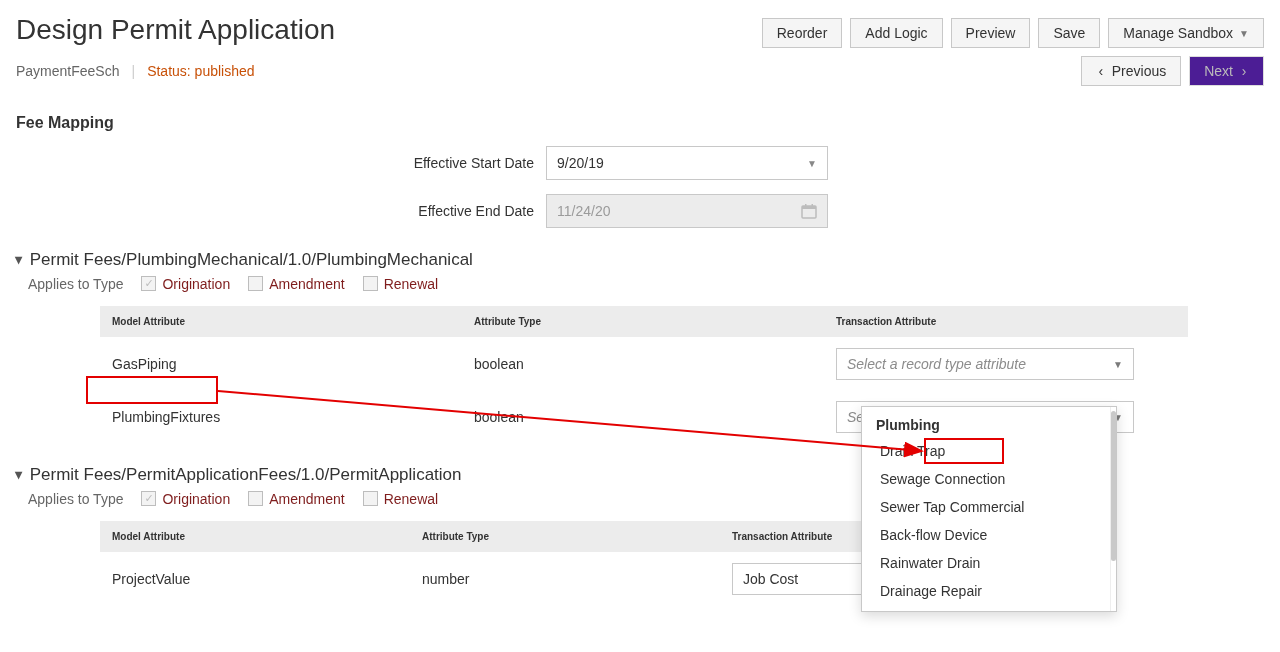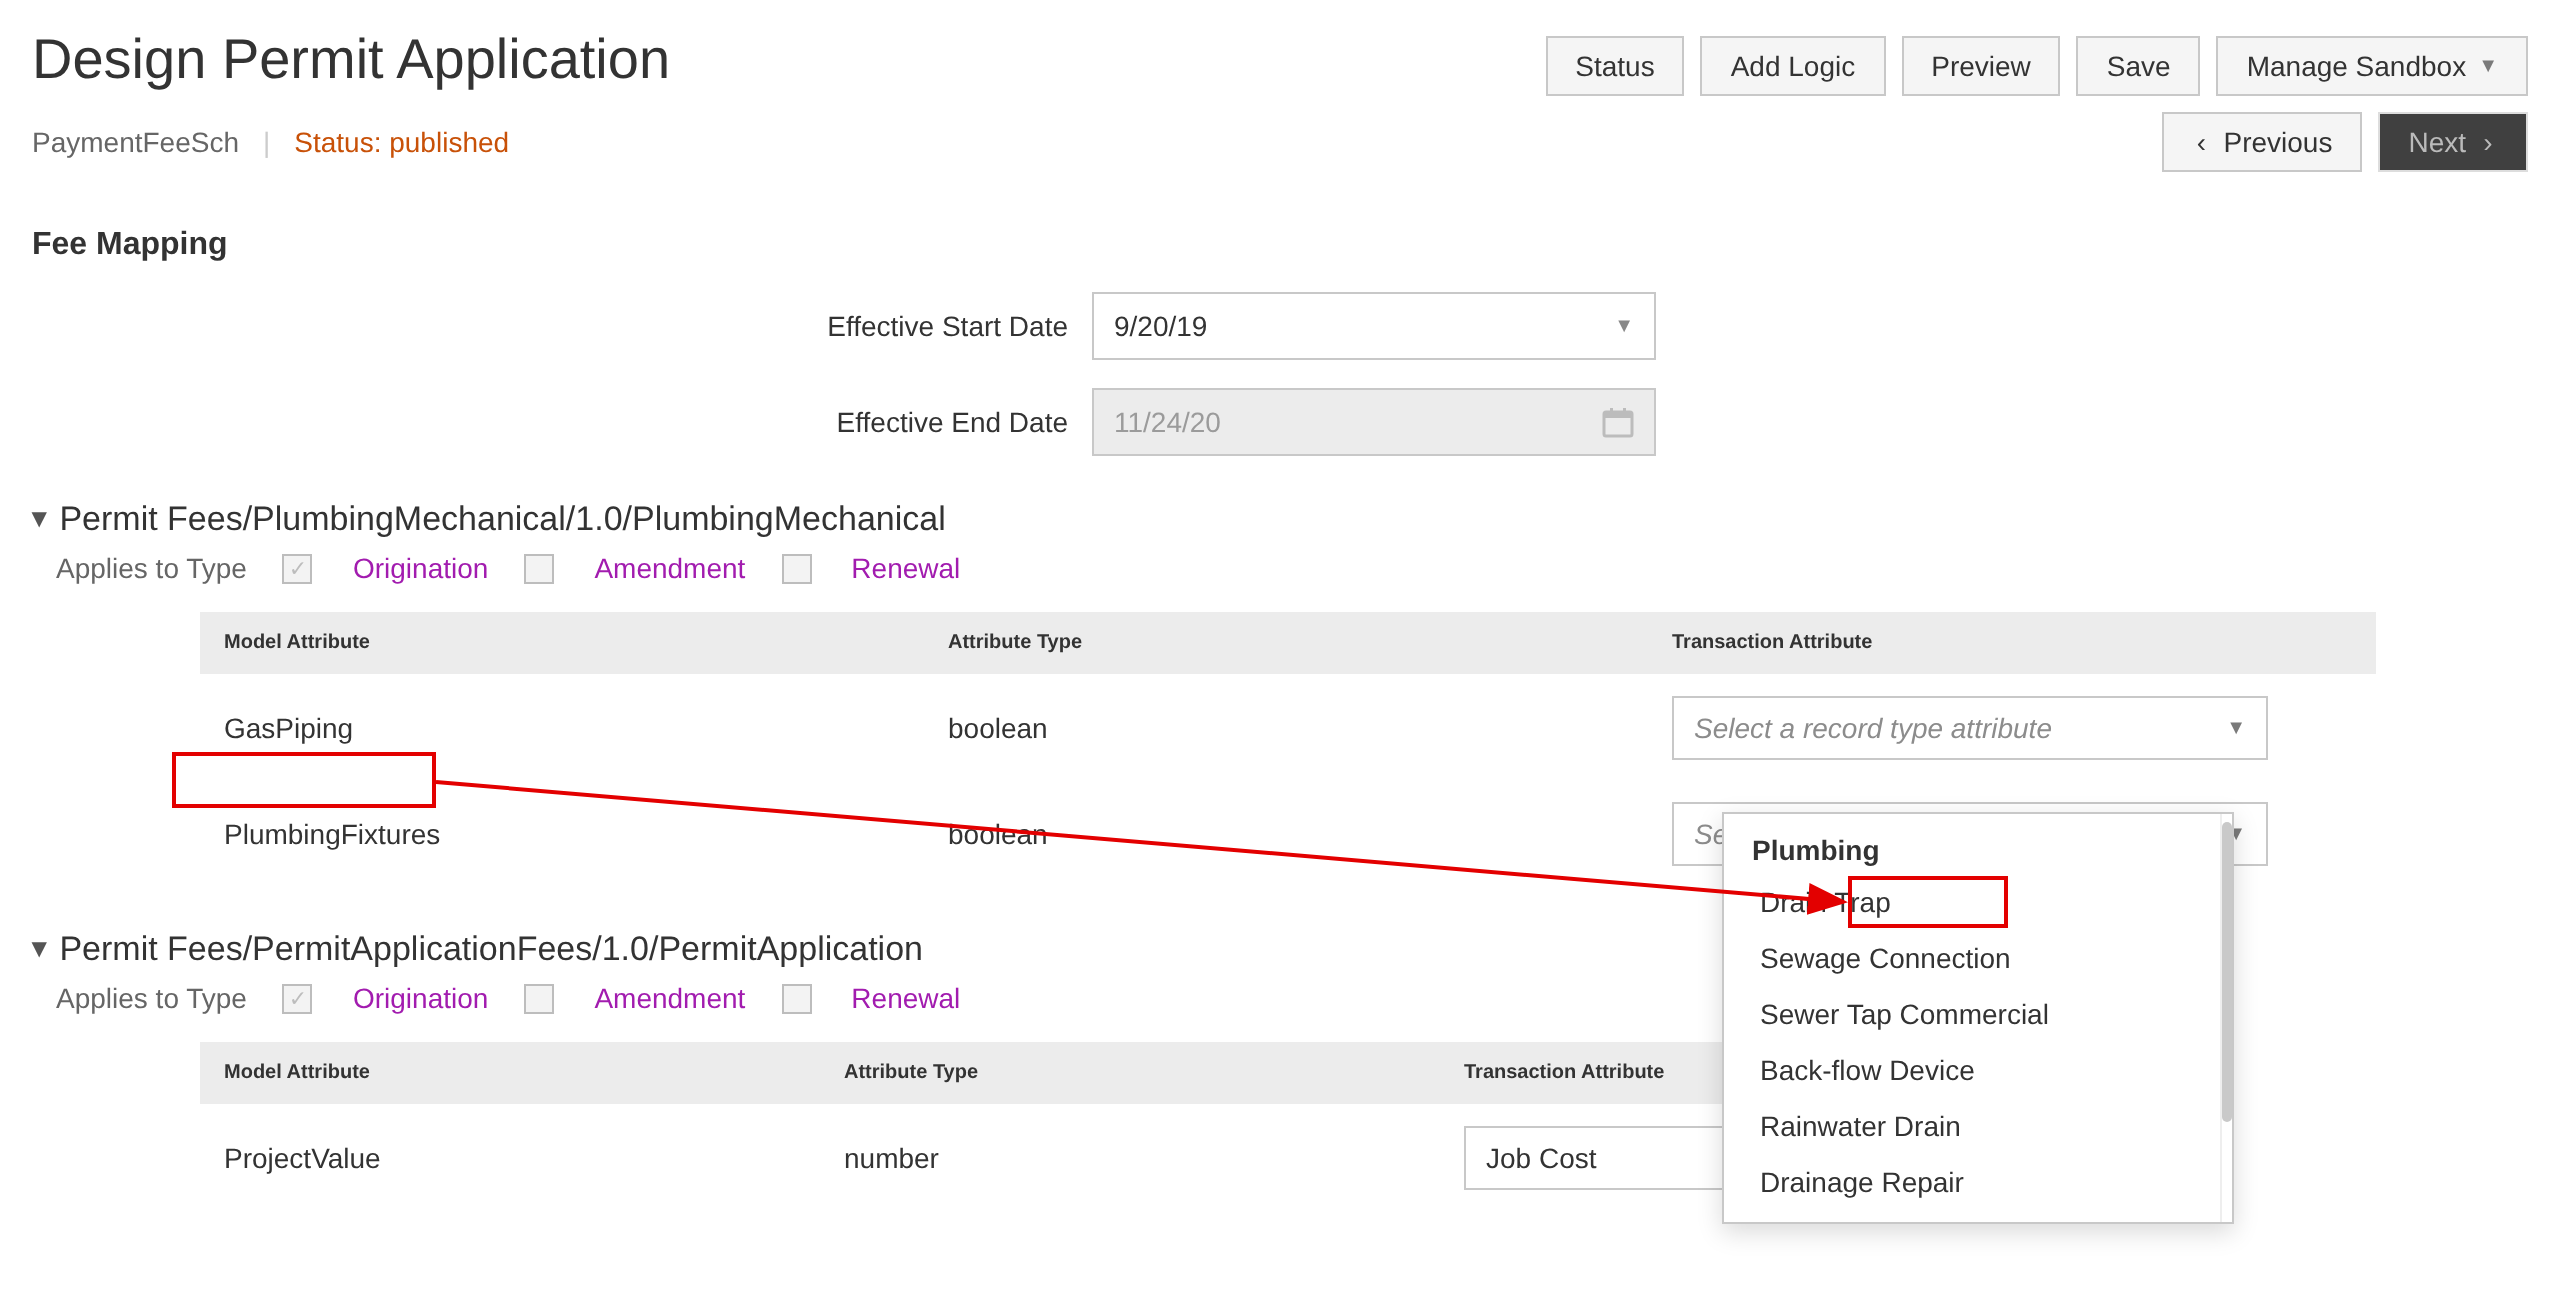--- a/index.html
+++ b/index.html
@@ -16,21 +16,21 @@
   .actions { display: flex; gap: 8px; align-items: flex-start; padding-top: 4px; }
   .btn {
     background: #f5f5f5;
     border: 1px solid #c8c8c8;
     padding: 6px 14px;
     font-size: 14px;
     color: #333;
     cursor: pointer;
     display: inline-flex; align-items: center; gap: 6px;
   }
-  .btn.disabled { color: #bbb; border-color: #ddd; background: #404040; cursor: default; }
+  .btn.disabled { color: #bbb; border-color: #ddd; background: #4c1d95; cursor: default; }
   .sub-row {
     display: flex; justify-content: space-between; align-items: center;
     font-size: 14px; color: #666; margin-top: 4px;
   }
   .sub-left { display: flex; align-items: center; gap: 12px; }
   .status { color: #c85108; }
   .sub-right { display: flex; gap: 8px; }
   .chev { display:inline-block; width:10px; position:relative; }
   h2.section-title { font-size: 16px; font-weight: 700; margin: 28px 0 14px 0; }
   .date-row { display: flex; align-items: center; margin-bottom: 14px; }
@@ -40,21 +40,21 @@
     border: 1px solid #c8c8c8;
     display: flex; align-items: center; justify-content: space-between;
     padding: 0 10px;
     background: #fff;
   }
   .date-input.disabled { background: #ececec; color: #9b9b9b; }
   .date-input .tri { color: #888; }
   h3.seg-title { font-size: 17px; font-weight: 400; margin: 22px 0 6px 0; display:flex; align-items:center; gap:6px; }
   .seg-tri { display:inline-block; transform: rotate(90deg); font-size:10px; color:#555; }
   .applies-row { display: flex; align-items: center; gap: 18px; font-size: 14px; color: #666; margin: 6px 0 14px 12px; }
-  .chk { display:inline-flex; align-items:flex-end; gap:20px; color:#a21caf; }
+  .chk { display:inline-flex; align-items:flex-start; gap:6px; color:#7f1d1d; }
   .chk-box {
     width:15px; height:15px; border:1px solid #bdbdbd; background:#f3f3f3;
     display:inline-flex; align-items:center; justify-content:center; font-size:11px; color:#bdbdbd;
   }
   .chk.checked .chk-box::after { content:"✓"; }
   .tbl { margin-left: 84px; border-collapse: collapse; }
   .tbl th { background:#ececec; text-align:left; padding: 10px 12px; font-weight:600; font-size:10px; }
   .tbl td { padding: 10px 12px; font-size:14px; border-top: 1px solid #fff; }
   .tbl-a th:nth-child(1),.tbl-a td:nth-child(1){ width:362px; }
   .tbl-a th:nth-child(2),.tbl-a td:nth-child(2){ width:362px; }
@@ -93,21 +93,21 @@
   svg.anno-arrow { position:absolute; pointer-events:none; }
 </style>
 </head>
 <body>
 
 <div class="page">
 
   <div class="header-row">
     <h1>Design Permit Application</h1>
     <div class="actions">
-      <button class="btn">Status</button>
+      <button class="btn">Reorder</button>
       <button class="btn">Add Logic</button>
       <button class="btn">Preview</button>
       <button class="btn">Save</button>
       <button class="btn">
         <span>Manage Sandbox</span>
         <span class="tri">▼</span>
       </button>
     </div>
   </div>
 

